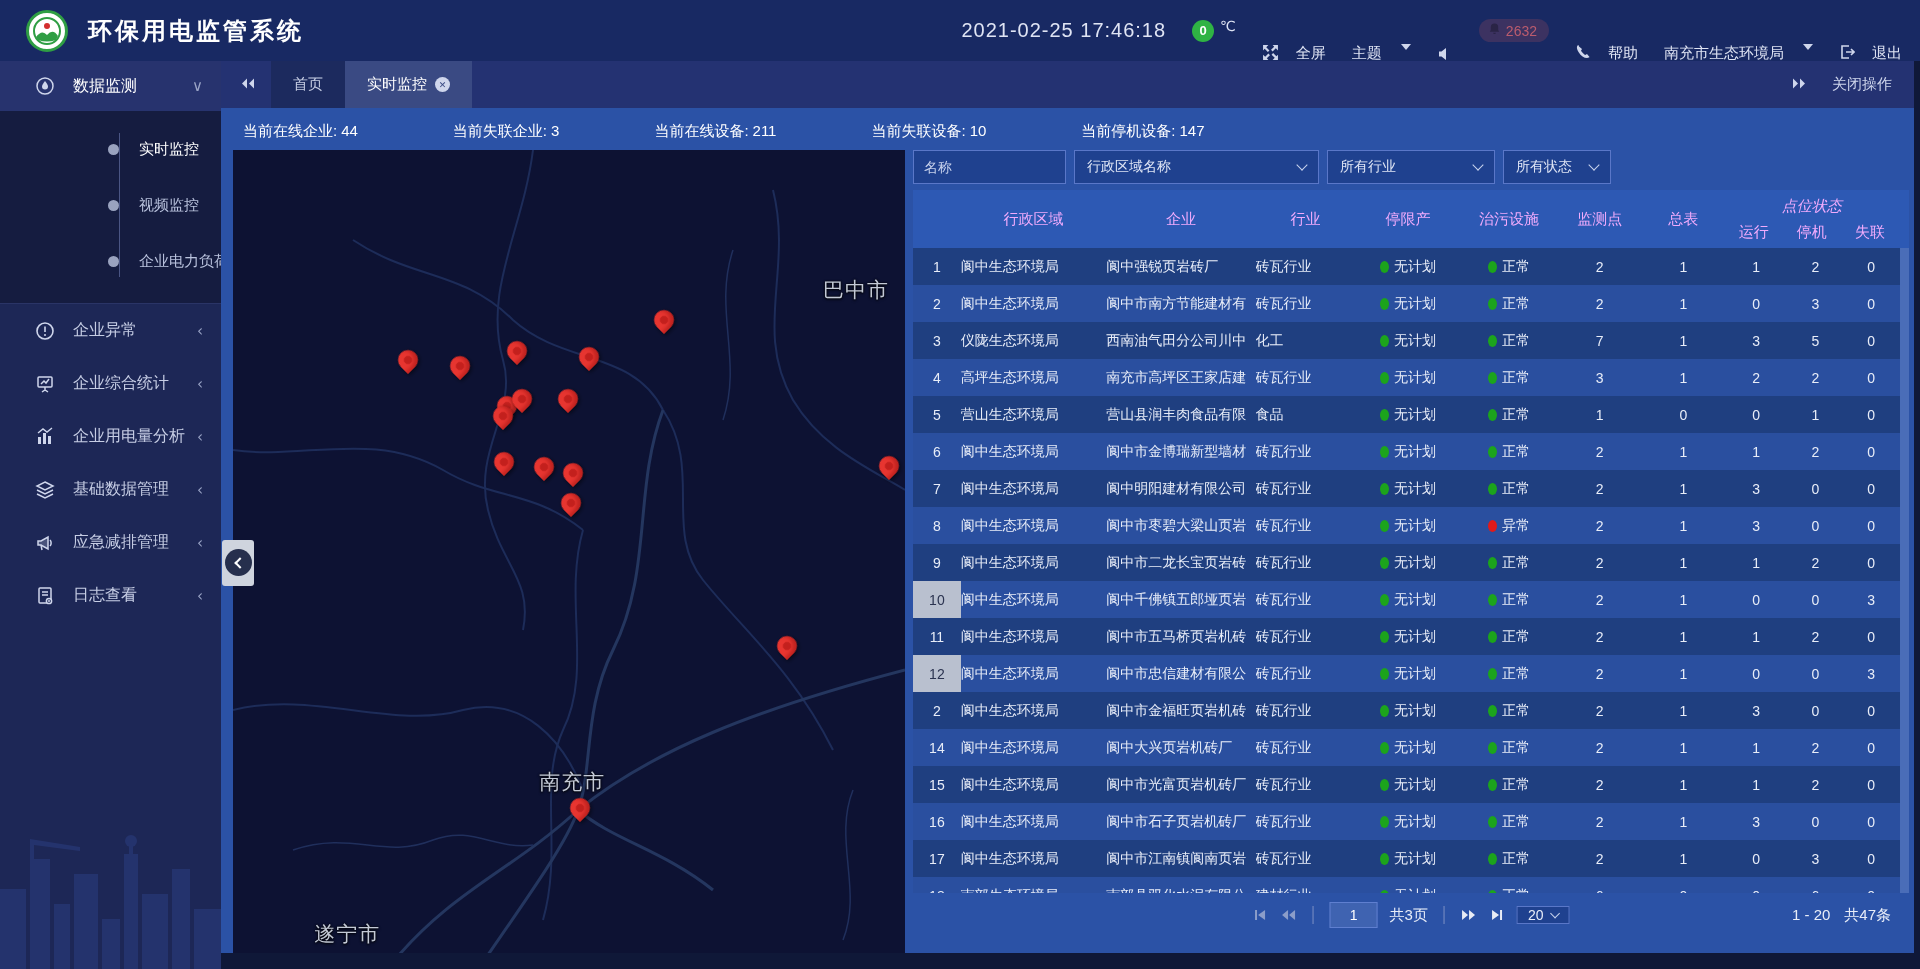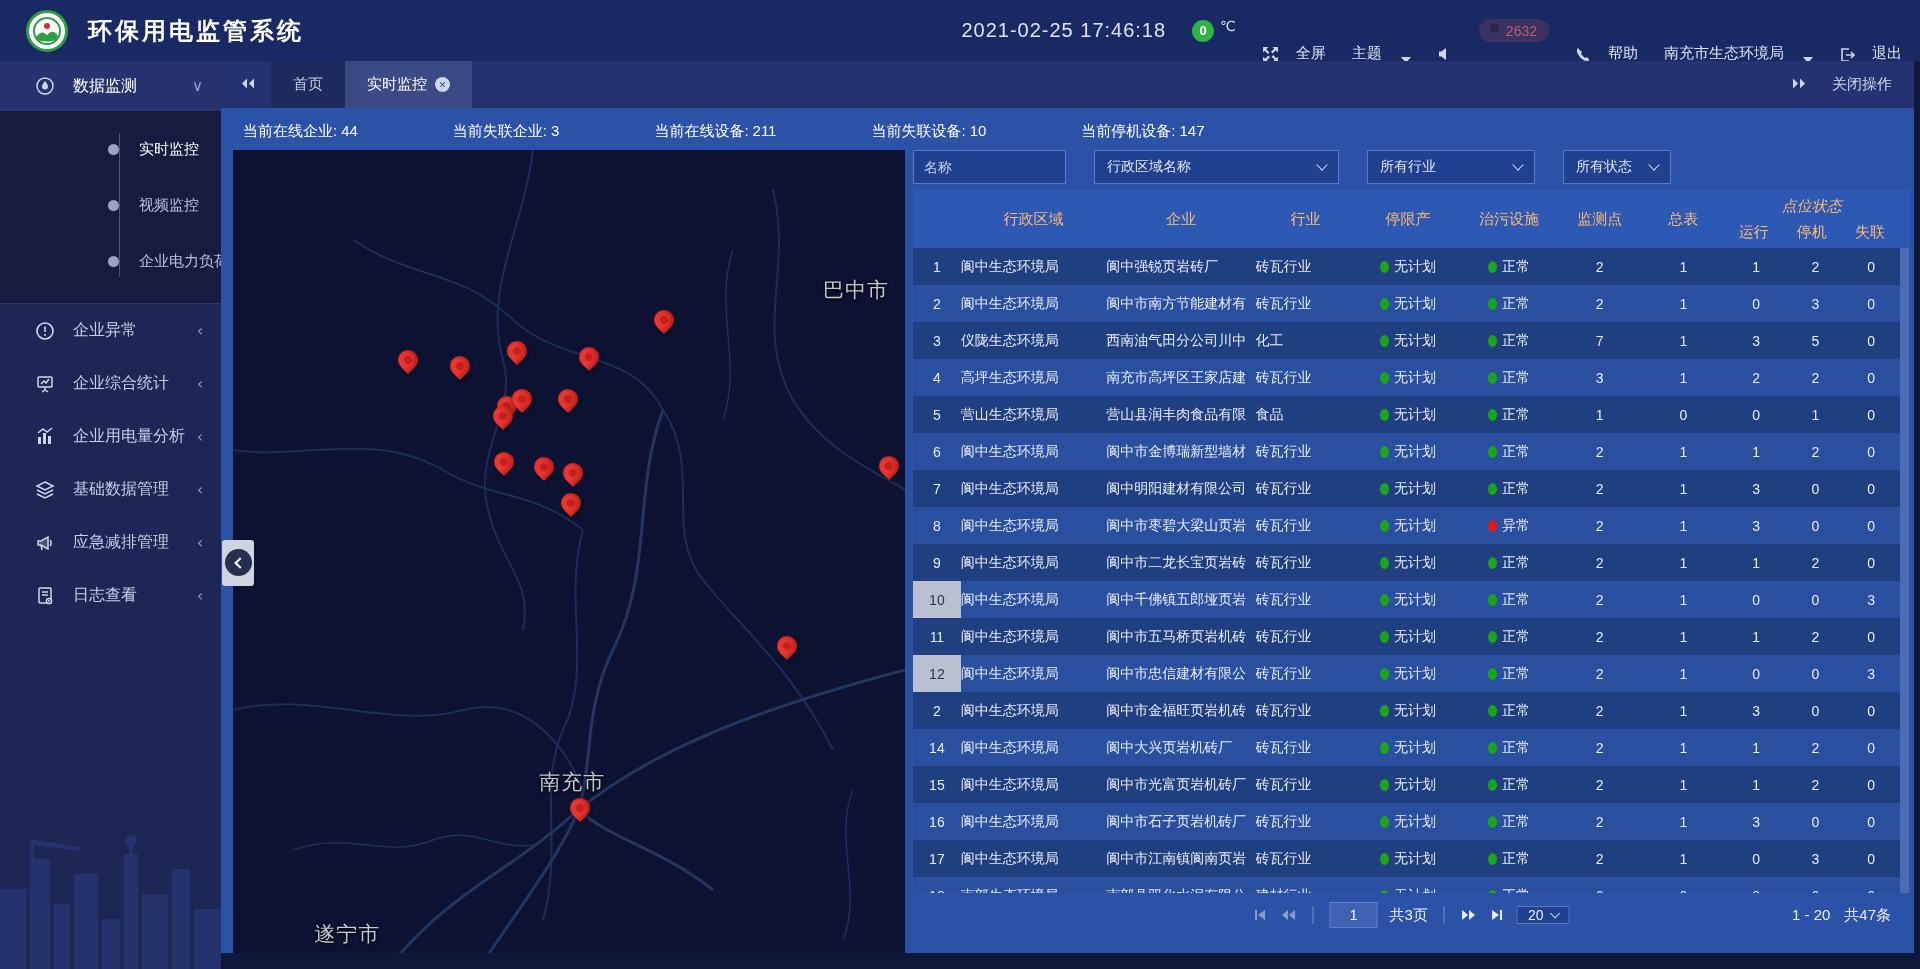--- a/index.html
+++ b/index.html
@@ -10,21 +10,21 @@
   
   .hdr{height:61px;background:#182963;display:flex;align-items:center;padding:0 18px 0 14px;flex-shrink:0;}
   .logo{width:42px;height:42px;border-radius:50%;background:#fff;border:3px solid #2f9e44;display:flex;align-items:center;justify-content:center;margin-left:12px;}
   .logo svg{width:30px;height:30px;}
   .app-title{font-size:24px;font-weight:bold;color:#fff;letter-spacing:3px;margin-left:20px;}
   .hdr-right{margin-left:auto;display:flex;align-items:center;gap:26px;font-size:15px;color:#dfe4f4;}
   .datetime{font-size:20px;letter-spacing:1px;}
   .temp{display:flex;align-items:flex-start;gap:6px;}
   .temp-circle{width:22px;height:22px;border-radius:50%;background:#2fb344;color:#fff;font-size:13px;font-weight:bold;display:flex;align-items:center;justify-content:center;}
   .temp-unit{font-size:14px;margin-top:-2px;}
-  .hbtn{display:flex;align-items:flex-end;gap:17px;cursor:pointer;white-space:nowrap;margin-top:46px;}
+  .hbtn{display:flex;align-items:flex-start;gap:17px;cursor:pointer;white-space:nowrap;margin-top:46px;}
   .hbtn svg{display:block;}
   .caret-down{display:inline-block;width:0;height:0;border-left:5px solid transparent;border-right:5px solid transparent;border-top:6px solid #cfd6ec;margin-left:2px;}
   .notif-pill{display:flex;align-items:center;gap:5px;background:#3c3261;border-radius:12px;padding:3px 12px 3px 9px;color:#bb5c6e;font-size:14px;cursor:pointer;}
 
   
   .body{flex:1;display:flex;overflow:hidden;}
 
   
   .sidebar{width:221px;background:#1d2756;flex-shrink:0;position:relative;overflow:hidden;}
   .side-item{height:53px;display:flex;align-items:center;padding:0 18px 0 34px;color:#c6cde4;font-size:16px;cursor:pointer;position:relative;}
@@ -65,25 +65,25 @@
   .pin::after{content:'';position:absolute;left:6px;top:6px;width:8px;height:8px;border-radius:50%;background:#c3201d;}
   .map-collapse{position:absolute;left:-11px;top:48%;width:32px;height:46px;background:#cfd4de;border-radius:3px;display:flex;align-items:center;justify-content:center;cursor:pointer;z-index:5;}
   .map-collapse .circ{width:27px;height:27px;border-radius:50%;background:#262f4d;display:flex;align-items:center;justify-content:center;}
   .map-collapse .chev{width:8px;height:8px;border-left:2.5px solid #fff;border-bottom:2.5px solid #fff;transform:rotate(45deg);margin-left:3px;}
 
   
   .panel{flex:1;margin-left:8px;display:flex;flex-direction:column;min-width:0;padding-right:5px;}
   .filters{display:flex;gap:8px;height:34px;flex-shrink:0;margin-bottom:6px;}
   .f-input{width:153px;background:#1f418f;border:1px solid #5a77c8;color:#dfe5f5;font-size:14px;padding:0 10px;outline:none;font-family:inherit;}
   .f-input::placeholder{color:#c7d1ec;}
-  .f-select{background:#1f418f;border:1px solid #5a77c8;color:#dfe5f5;font-size:14px;display:flex;align-items:center;justify-content:space-between;padding:0 12px;cursor:pointer;margin-left:20px;}
+  .f-select{background:#1f418f;border:1px solid #5a77c8;color:#dfe5f5;font-size:14px;display:flex;align-items:center;justify-content:space-between;padding:0 12px;cursor:pointer;}
   .f-select .chev{width:8px;height:8px;border-right:1.5px solid #c9d4ee;border-bottom:1.5px solid #c9d4ee;transform:rotate(45deg);margin-top:-4px;margin-left:14px;}
   .w-region{width:245px;}.w-industry{width:168px;}.w-status{width:108px;}
 
-  .thead{height:58px;background:#2d59b4;display:flex;flex-shrink:0;font-size:15px;color:#fdba74;}
+  .thead{height:58px;background:#2d59b4;display:flex;flex-shrink:0;font-size:15px;color:#f0abfc;}
   .thead .hc{display:flex;align-items:center;justify-content:center;text-align:center;}
   .hgroup{display:flex;flex-direction:column;}
   .hgroup .gtitle{height:26px;display:flex;align-items:center;justify-content:center;font-style:italic;padding-top:6px;}
   .hgroup .gcols{flex:1;display:flex;}
   .hgroup .gcols .hc{flex:1;}
 
   .c-num{width:4.8%;}.c-region{width:14.6%;}.c-company{width:15.0%;}.c-industry{width:10.0%;}
   .c-prod{width:10.6%;}.c-fac{width:9.7%;}.c-points{width:8.5%;}.c-meters{width:8.3%;}
   .c-group{width:17.5%;}
   .c-run{width:6.3%;}.c-stop{width:5.6%;}.c-lost{width:5.6%;}

